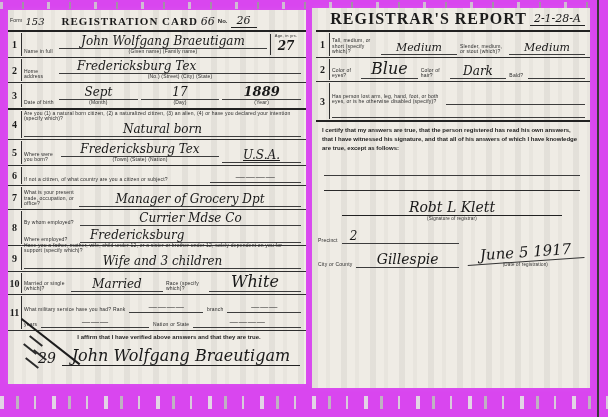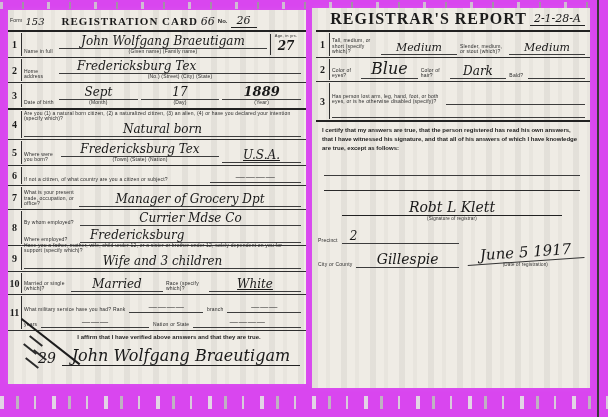--- a/index.html
+++ b/index.html
@@ -166,21 +166,21 @@
           </div>
         </div>
       </div>
 
       <div class="row" style="height:23px;">
         <div class="numcell">10</div>
         <div class="rowbody">
           <span class="printed" style="width:44px;">Married or single (which)?</span>
           <span class="hw ansline" style="font-size:12px;">Married</span>
           <span class="printed" style="width:40px;">Race (specify which)?</span>
-          <span class="hw ansline" style="font-size:12px;text-decoration:underline;">White</span>
+          <span class="hw ansline" style="font-size:16px;">White</span>
         </div>
       </div>
 
       <div class="row" style="height:36px;">
         <div class="numcell">11</div>
         <div class="rowbody">
           <div class="stack" style="gap:4px;">
             <div class="subrow">
               <span class="printed">What military service have you had? Rank</span>
               <span class="hw ansline" style="font-size:9px;">————</span>

